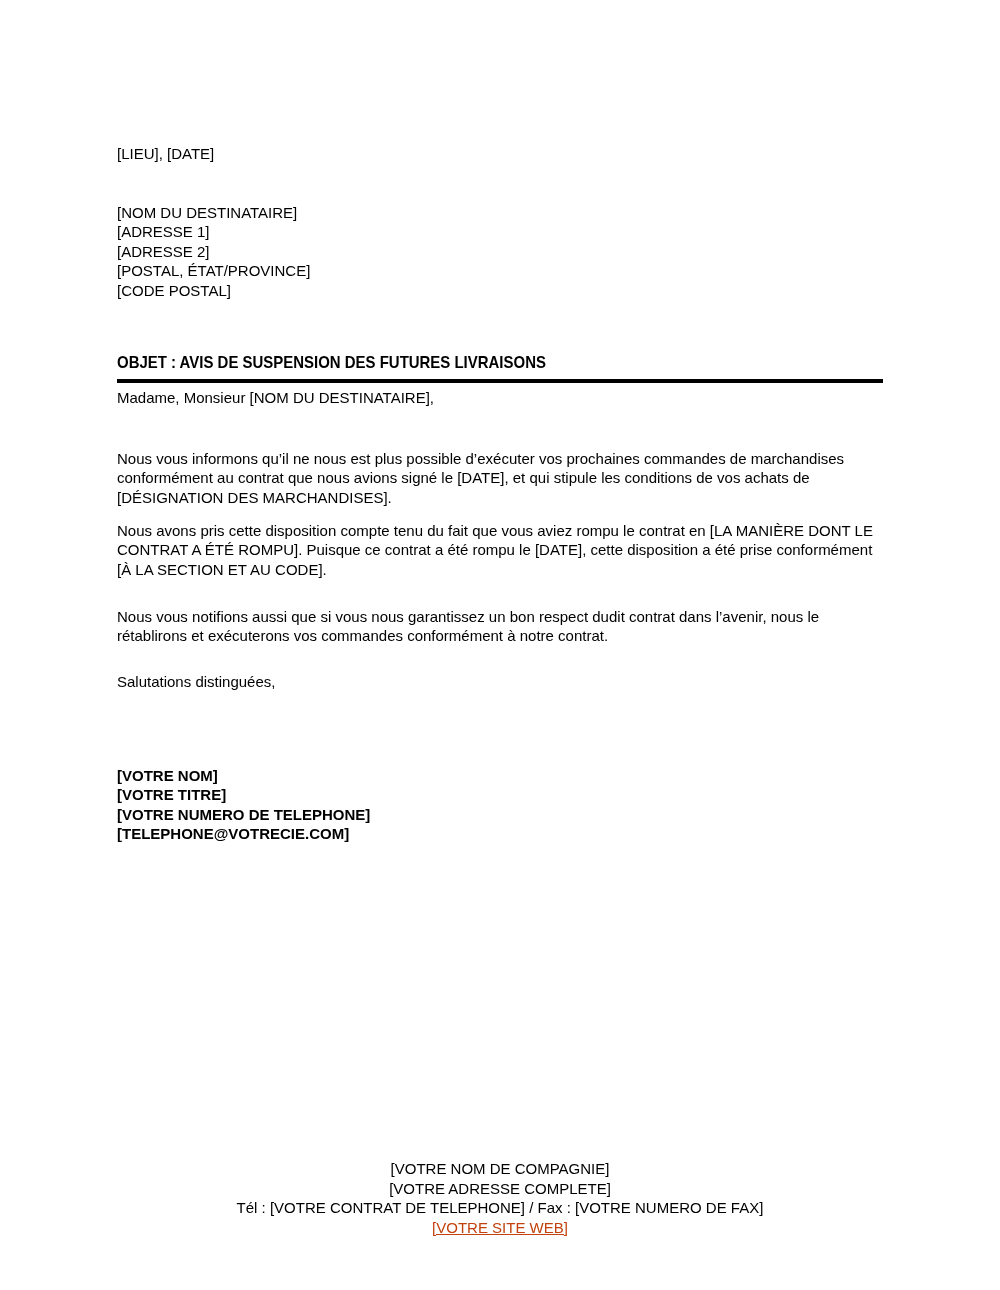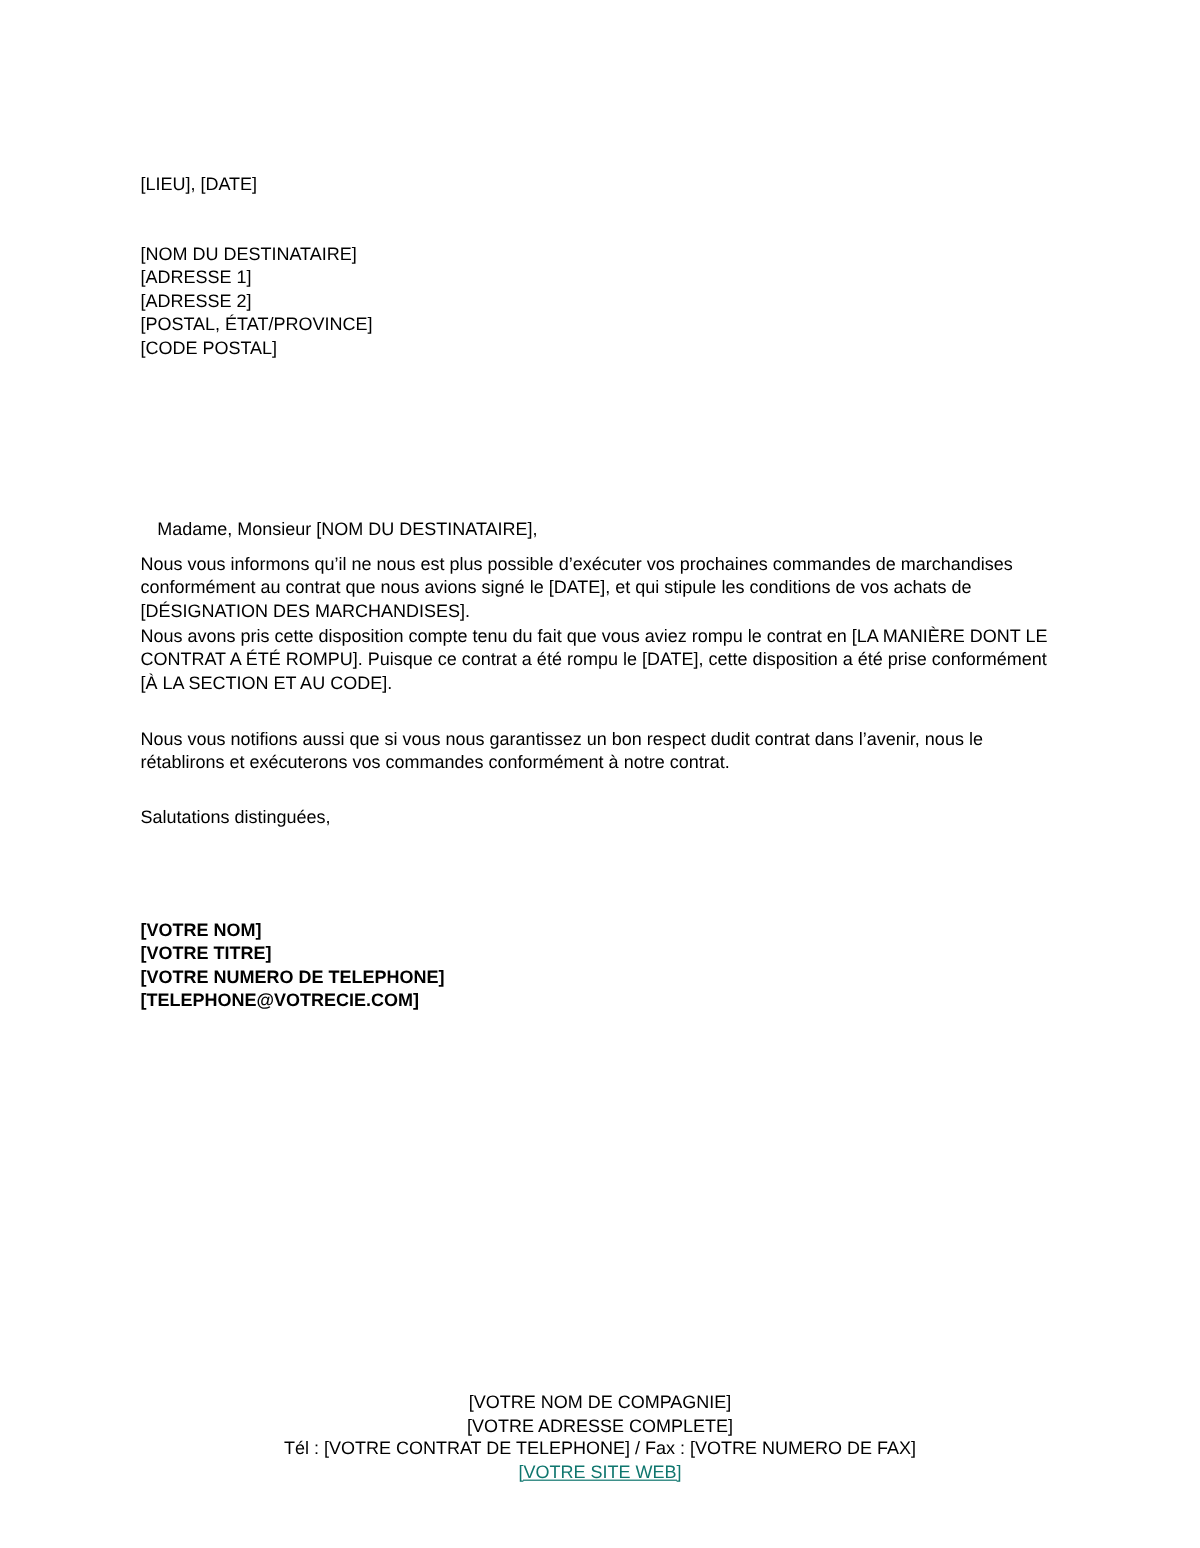--- a/index.html
+++ b/index.html
@@ -19,22 +19,22 @@
     overflow: hidden;
   }
   .block {
     position: absolute;
     left: 117px;
     width: 766px;
   }
   .date-line      { top: 144px; }
   .recipient      { top: 203px; }
   .subject-block  { top: 353px; }
-  .salutation     { top: 432px; margin-left: 14px; }
-  .para-1         { top: 449px; margin-top: 12px; }
+  .salutation     { top: 388px; }
+  .para-1         { top: 449px; }
   .para-2         { top: 521px; }
   .para-3         { top: 607px; }
   .closing        { top: 672px; }
   .signature      { top: 766px; font-weight: bold; }
   .footer         { top: 1159px; text-align: center; line-height: 19.6px; }
 
   .subject-text {
     display: inline-block;
     font-weight: bold;
     font-size: 17px;
@@ -43,39 +43,43 @@
     transform: scaleX(0.88);
     transform-origin: 0 50%;
   }
   .subject-rule {
     height: 4px;
     background: #000000;
     margin-top: 6px;
     width: 100%;
   }
   .footer a {
-    color: #0f766e;
+    color: #c2410c;
     text-decoration: underline;
   }
 </style>
 </head>
 <body>
 
 <div class="page">
 
   <div class="block date-line">[LIEU], [DATE]</div>
 
   <div class="block recipient">
     <div>[NOM DU DESTINATAIRE]</div>
     <div>[ADRESSE 1]</div>
     <div>[ADRESSE 2]</div>
     <div>[POSTAL, ÉTAT/PROVINCE]</div>
     <div>[CODE POSTAL]</div>
   </div>
 
+  <div class="block subject-block">
+    <span class="subject-text">OBJET : AVIS DE SUSPENSION DES FUTURES LIVRAISONS</span>
+    <div class="subject-rule"></div>
+  </div>
 
   <div class="block salutation">Madame, Monsieur [NOM DU DESTINATAIRE],</div>
 
   <div class="block para-1">Nous vous informons qu’il ne nous est plus possible d’exécuter vos prochaines commandes de marchandises conformément au contrat que nous avions signé le [DATE], et qui stipule les conditions de vos achats de [DÉSIGNATION DES MARCHANDISES].</div>
 
   <div class="block para-2">Nous avons pris cette disposition compte tenu du fait que vous aviez rompu le contrat en [LA MANIÈRE DONT LE CONTRAT A ÉTÉ ROMPU]. Puisque ce contrat a été rompu le [DATE], cette disposition a été prise conformément [À LA SECTION ET AU CODE].</div>
 
   <div class="block para-3">Nous vous notifions aussi que si vous nous garantissez un bon respect dudit contrat dans l’avenir, nous le rétablirons et exécuterons vos commandes conformément à notre contrat.</div>
 
   <div class="block closing">Salutations distinguées,</div>

